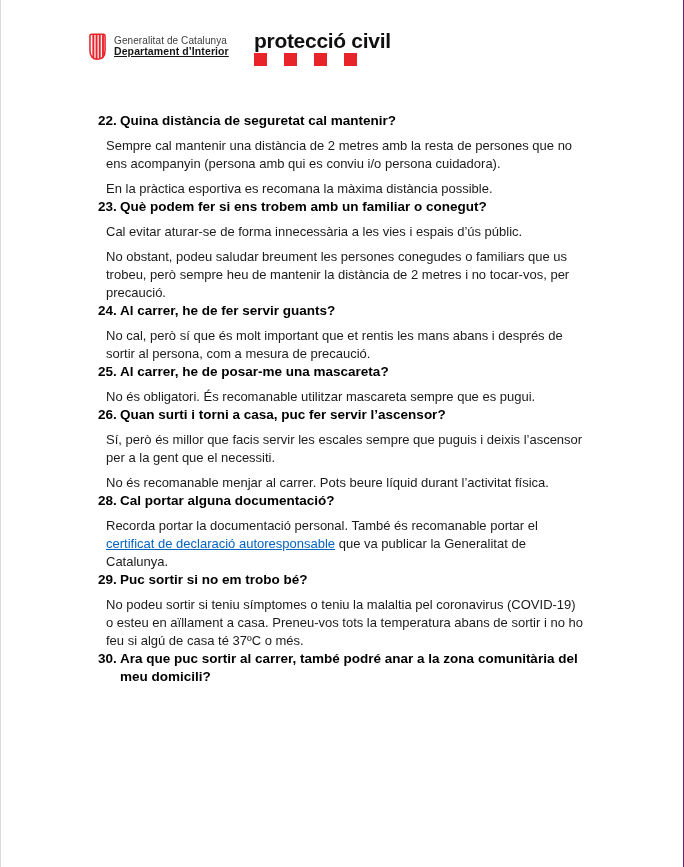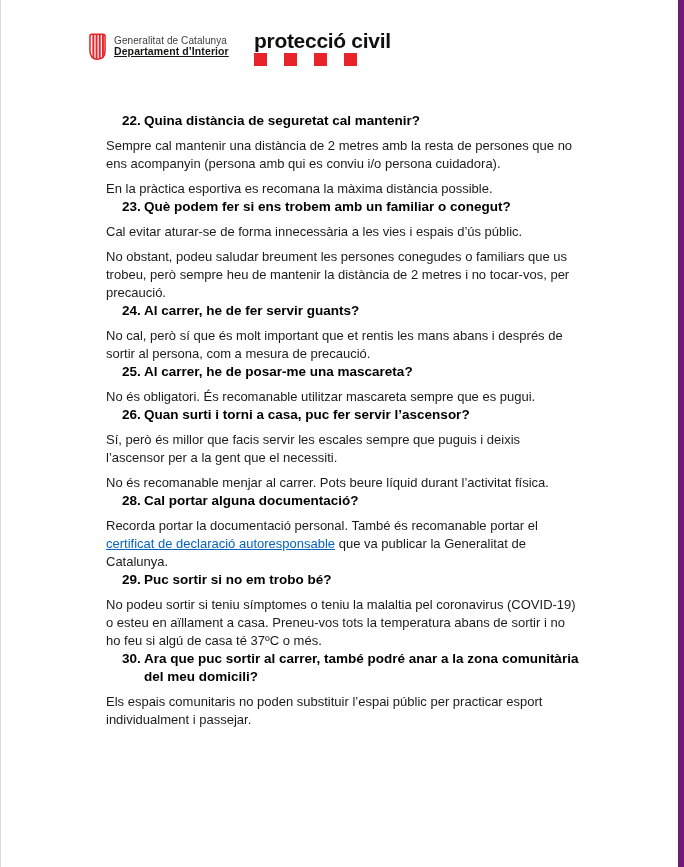--- a/index.html
+++ b/index.html
@@ -2,21 +2,21 @@
 <html lang="ca"><head>
 <meta charset="utf-8">
 <style>
   html,body{margin:0;padding:0;background:#fff;}
   .page{
     position:relative;
     width:684px;height:867px;
     box-sizing:border-box;
     background:#ffffff;
     border-left:1px solid #d9d9d9;
-    border-right:6px solid #701a75;
+    border-right:1px solid #701a75;
     font-family:"Liberation Sans","DejaVu Sans",sans-serif;
     color:#1b1b1b;
     overflow:hidden;
   }
   
   .header{position:relative;height:65px;}
   .shield{position:absolute;left:88px;top:33px;width:17px;height:28px;}
   .logo-text{position:absolute;left:113px;top:35px;line-height:11px;}
   .logo-org{font-size:10px;color:#3d3d3c;letter-spacing:.1px;}
   .logo-dept{font-size:10.5px;font-weight:bold;color:#161615;letter-spacing:.1px;text-decoration:underline;}
@@ -25,21 +25,21 @@
   .brand-squares{display:flex;gap:17px;margin-top:2px;}
   .brand-squares span{width:13px;height:13px;background:#e8232a;display:block;}
   
   .content{padding:47px 92px 0 97px;}
   h3.q{
     display:flex;
     font-size:13.5px;font-weight:bold;color:#000;
     line-height:18px;margin:9px 0 0;
   }
   h3.q:first-child{margin-top:0;}
-  .q-num{width:22px;flex:none;margin-left:24px;}
+  .q-num{width:22px;flex:none;}
   .q-text{flex:1;}
   p.a{font-size:13px;line-height:18px;margin:7px 8px 0;}
   a.doc-link{color:#0563c1;text-decoration:underline;cursor:pointer;}
 </style>
 </head>
 <body>
 
 <div class="page">
 
   <div class="header">
@@ -134,17 +134,16 @@
         <span class="q-text">Puc sortir si no em trobo bé?</span>
       </h3>
       <p class="a">No podeu sortir si teniu símptomes o teniu la malaltia pel coronavirus (COVID-19) o esteu en aïllament a casa. Preneu-vos tots la temperatura abans de sortir i no ho feu si algú de casa té 37ºC o més.</p>
     </section>
 
     <section>
       <h3 class="q">
         <span class="q-num">30.</span>
         <span class="q-text">Ara que puc sortir al carrer, també podré anar a la zona comunitària del meu domicili?</span>
       </h3>
-      <p class="a">Els espais comunitaris no poden substituir l’espai públic per practicar esport individualment i passejar.</p>
     </section>
 
   </div>
 </div>
 
 </body></html>

